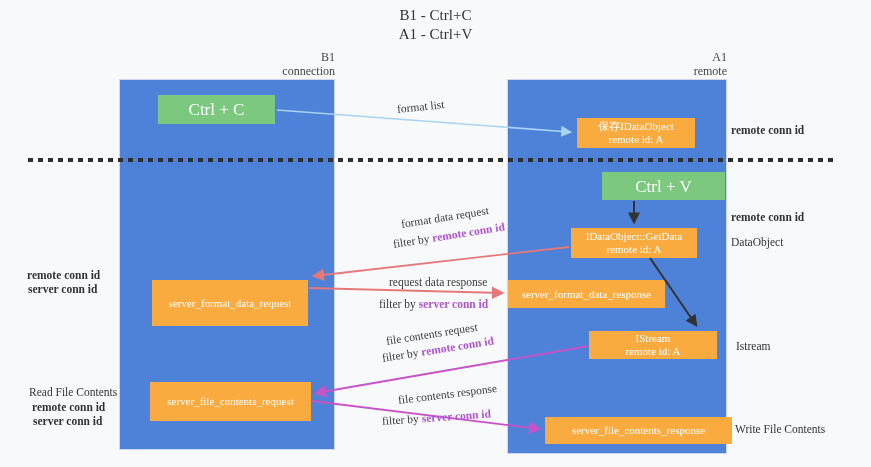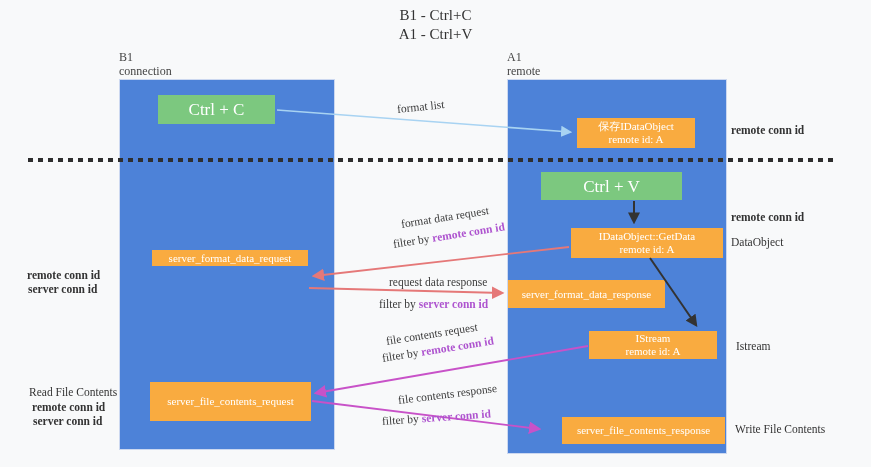--- a/index.html
+++ b/index.html
@@ -1,20 +1,20 @@
 <!DOCTYPE html>
 <html style="--background: #f8f9fa; --column-blue: #4d82d8; --node-orange: #f9ab40; --node-green: #7cc87f; --arrow-light-blue: #a8d3f2; --arrow-salmon: #e57878; --arrow-magenta: #c852c8; --arrow-black: #333333; --label-purple: #ae54cf; --label-green: #4caf50; --text-dark: #333333;"><head>
 <meta charset="utf-8">
 <style>
   html,body{margin:0;padding:0;background:#f8f9fa}
   .canvas{position:relative;width:871px;height:467px;background:var(--background,#f8f9fa);
     font-family:Liberation Serif, serif;overflow:hidden}
   .title{position:absolute;top:6px;left:0;width:100%;text-align:center;
     font-size:15px;line-height:19px;color:var(--text-dark,#333)}
-  .col-header{position:absolute;text-align:left;font-size:12px;line-height:14px;color:#444}
+  .col-header{position:absolute;text-align:right;font-size:12px;line-height:14px;color:#444}
   .column{position:absolute;background:var(--column-blue,#4d82d8);border:1px solid #ccd8f0;box-sizing:border-box}
   .node{position:absolute;display:flex;flex-direction:column;align-items:center;justify-content:center;
     background:var(--node-orange,#f9ab40);color:#fff;font-size:11px;line-height:13px;
     text-align:center;white-space:nowrap;box-sizing:border-box}
   .node.green{background:var(--node-green,#7cc87f);font-size:17px}
   .dashed-line{position:absolute;left:28px;top:158px;width:808px;height:4px;
     background:repeating-linear-gradient(90deg,#2e2e2e 0,#2e2e2e 5px,transparent 5px,transparent 10px)}
   .svg-overlay{position:absolute;left:0;top:0;width:871px;height:467px;pointer-events:none}
   .st-blue{stroke:var(--arrow-light-blue,#a8d3f2);stroke-width:1.6}
   .st-black{stroke:var(--arrow-black,#333);stroke-width:2}
@@ -55,41 +55,41 @@
 
   <div class="dashed-line"></div>
 
   <div class="node green" style="left:158px;top:95px;width:117px;height:29px">
     <span>Ctrl + C</span>
   </div>
   <div class="node" style="left:577px;top:118px;width:118px;height:30px">
     <span>保存IDataObject</span>
     <span>remote id: A</span>
   </div>
-  <div class="node green" style="left:541px;top:172px;width:141px;height:28px">
+  <div class="node green" style="left:602px;top:172px;width:123px;height:28px">
     <span>Ctrl + V</span>
   </div>
-  <div class="node" style="left:571px;top:228px;width:152px;height:30px">
+  <div class="node" style="left:571px;top:228px;width:126px;height:30px">
     <span>IDataObject::GetData</span>
     <span>remote id: A</span>
   </div>
-  <div class="node" style="left:152px;top:250px;width:156px;height:16px">
+  <div class="node" style="left:152px;top:280px;width:156px;height:46px">
     <span>server_format_data_request</span>
   </div>
   <div class="node" style="left:508px;top:280px;width:157px;height:28px">
     <span>server_format_data_response</span>
   </div>
   <div class="node" style="left:589px;top:331px;width:128px;height:28px">
     <span>IStream</span>
     <span>remote id: A</span>
   </div>
   <div class="node" style="left:150px;top:382px;width:161px;height:39px">
     <span>server_file_contents_request</span>
   </div>
-  <div class="node" style="left:562px;top:417px;width:163px;height:27px">
+  <div class="node" style="left:545px;top:417px;width:187px;height:27px">
     <span>server_file_contents_response</span>
   </div>
 
   <svg class="svg-overlay">
     <defs>
       <marker id="m-blue" viewBox="0 0 10 10" refX="8" refY="5" markerWidth="7" markerHeight="7" orient="auto">
           <path class="mf-blue" d="M0,0L10,5L0,10z"></path>
         </marker>
       <marker id="m-black" viewBox="0 0 10 10" refX="8" refY="5" markerWidth="6" markerHeight="6" orient="auto">
           <path class="mf-black" d="M0,0L10,5L0,10z"></path>

